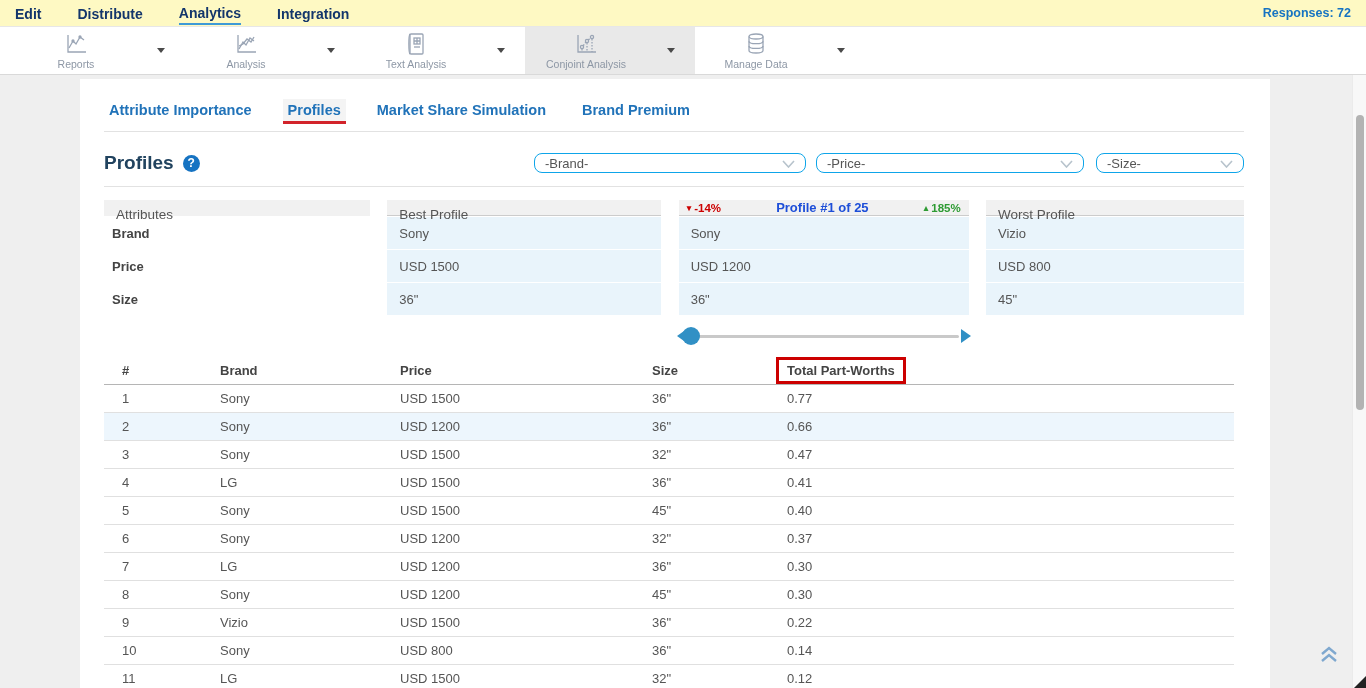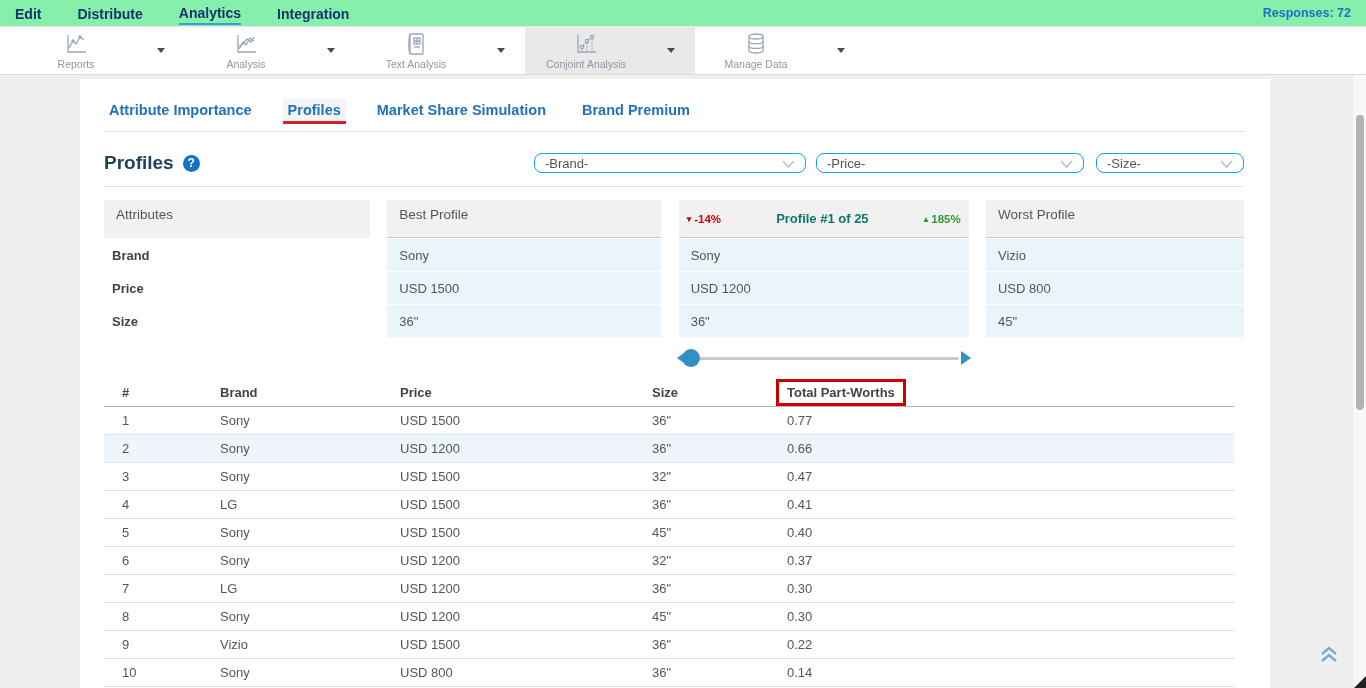--- a/index.html
+++ b/index.html
@@ -1,20 +1,20 @@
 <!DOCTYPE html>
 <html><head>
 <meta charset="utf-8">
 <style>
   * { margin:0; padding:0; box-sizing:border-box; }
   html,body { width:1366px; height:688px; overflow:hidden;
     font-family:"Liberation Sans", sans-serif; background:#efefef; }
 
   
-  .topnav { height:27px; background:#86efac; display:flex; align-items:center;
+  .topnav { height:27px; background:#fef9c3; display:flex; align-items:center;
     padding:0 15px; border-bottom:1px solid #e7e7e7; }
   .topnav .nav-item { font-size:14px; font-weight:bold; color:#13366b;
     margin-right:36px; cursor:pointer; padding:3px 0 2px; }
   .topnav .nav-item.active { border-bottom:2px solid #3e9ad6; }
   .topnav .spacer { flex:1; }
   .responses { font-size:12.5px; font-weight:bold; color:#1673c2; }
 
   
   .toolbar { height:48px; background:#fff; border-bottom:1px solid #d9d9d9;
     display:flex; padding-left:15px; }
@@ -50,33 +50,33 @@
     background:#fff; cursor:pointer; }
   .dropdown .dd-label { flex:1; }
   .dd-brand { width:272px; margin-right:10px; }
   .dd-price { width:268px; margin-right:12px; }
   .dd-size  { width:148px; }
 
   
   .comp-grid { display:grid; grid-template-columns:266px 274px 290px 258px;
     justify-content:space-between; }
   .comp-area { margin-top:13px; }
-  .comp-header { height:38px; line-height:30px; background:#f1f1f1;
+  .comp-header { height:16px; line-height:30px; background:#f1f1f1;
     border-bottom:1px solid #ccc; font-size:13.5px; color:#555; padding:0 12px; }
   .attributes-col .comp-header { border-bottom:none; }
   .attr-row { height:32px; margin-top:1px; display:flex; align-items:center;
     font-size:13px; font-weight:bold; color:#444; padding-left:8px; }
   .comp-cell { height:32px; margin-top:1px; background:#e9f4fb; display:flex;
     align-items:center; font-size:13px; color:#555; padding-left:12px; }
   .comp-header.current { display:flex; align-items:center; padding:0 8px; }
   .delta { font-size:11.5px; font-weight:bold; display:flex; align-items:center; }
   .delta .tri { font-size:9px; margin-right:3px; }
   .delta.down { color:#cc0000; }
   .delta.up { color:#2e9b33; }
-  .profile-title { flex:1; text-align:center; font-size:13px; font-weight:bold; color:#0f766e; }
+  .profile-title { flex:1; text-align:center; font-size:13px; font-weight:bold; color:#1d4ed8; }
 
   
   .slider-row { margin-top:10px; }
   .slider { grid-column:3 / 4; position:relative; height:22px; cursor:pointer; }
   .sl-track { position:absolute; left:10px; right:10px; top:10px; height:3px;
     background:#c9c9c9; border-radius:2px; }
   .sl-handle { position:absolute; left:3px; top:2px; width:18px; height:18px;
     border-radius:50%; background:#3190c5; cursor:grab; }
   .sl-left-arrow { position:absolute; left:-2px; top:6px; width:0; height:0;
     border-top:5px solid transparent; border-bottom:5px solid transparent;

